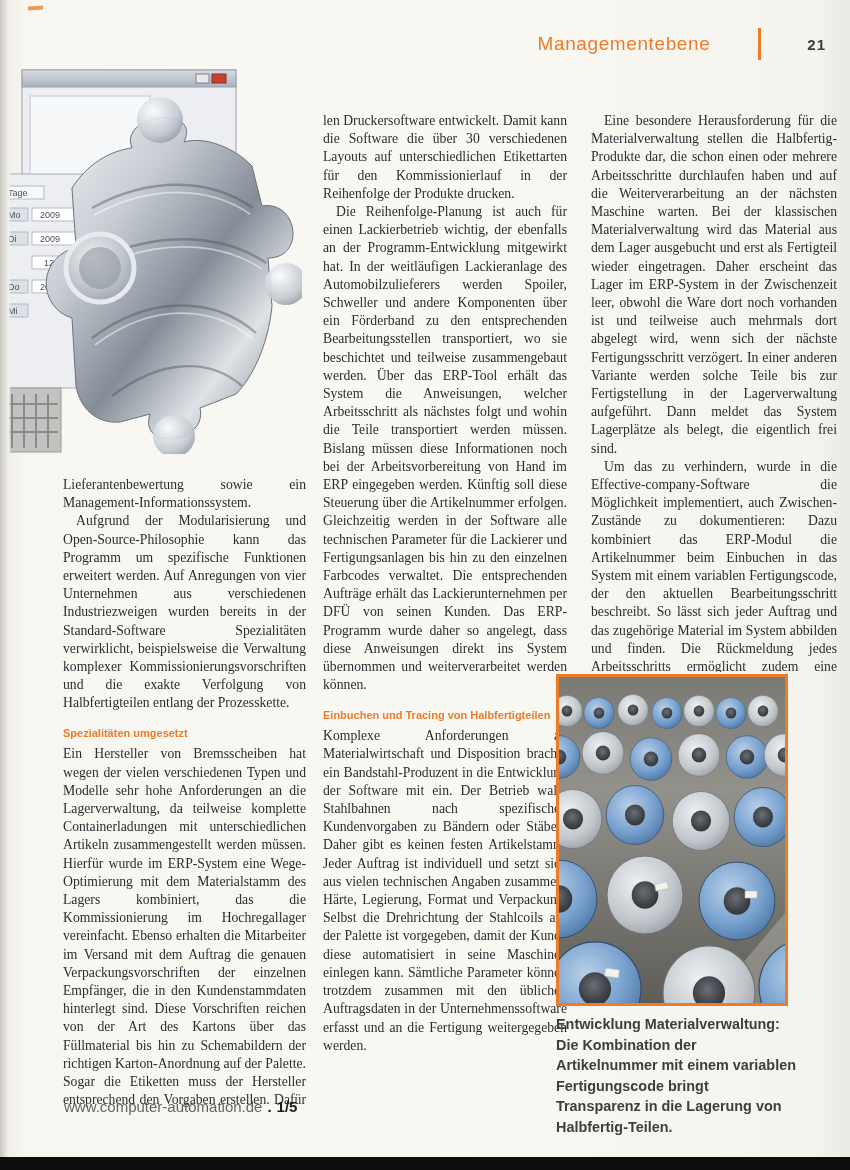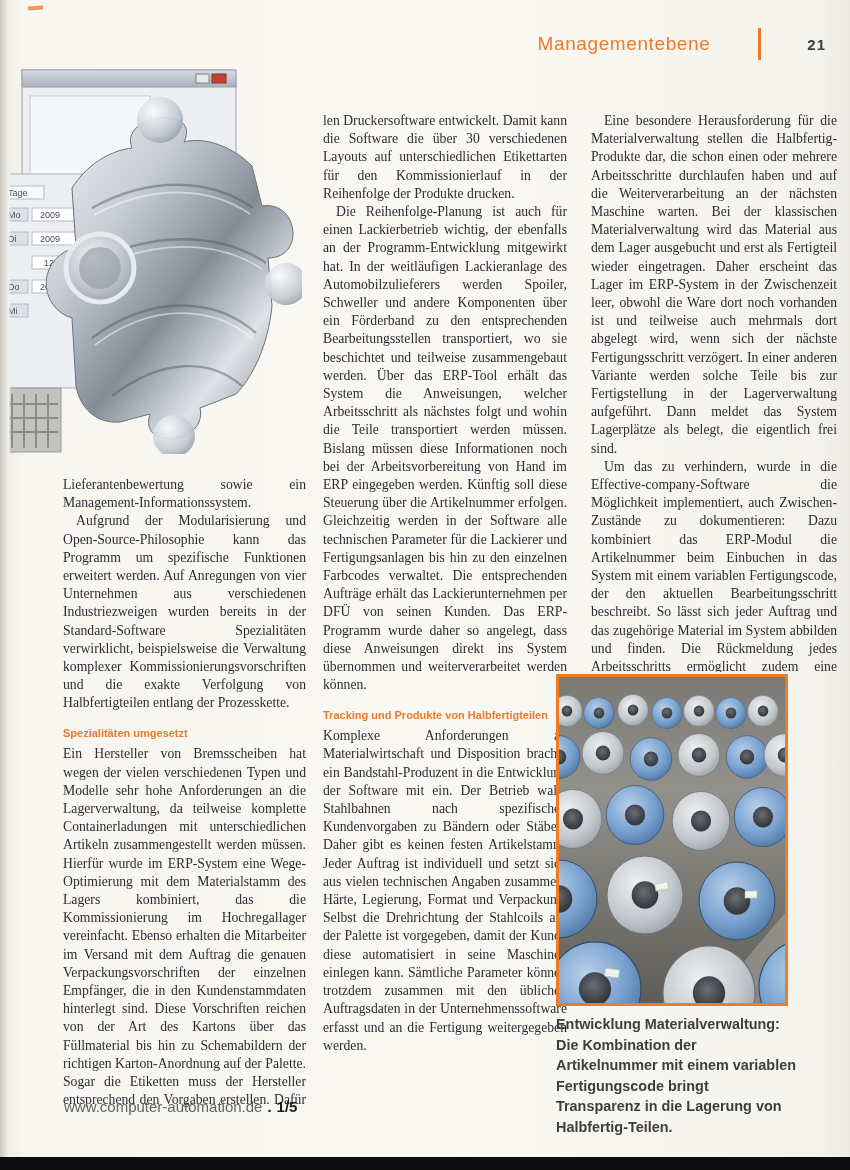--- a/index.html
+++ b/index.html
@@ -149,21 +149,21 @@
   <div class="col" id="col1">
     <p>Lieferantenbewertung sowie ein Management-Informationssystem.</p>
     <p class="ind">Aufgrund der Modularisierung und Open-Source-Philosophie kann das Programm um spezifische Funktionen erweitert werden. Auf Anregungen von vier Unternehmen aus verschiedenen Industriezweigen wurden bereits in der Standard-Software Spezialitäten verwirklicht, beispielsweise die Verwaltung komplexer Kommissionierungsvorschriften und die exakte Verfolgung von Halbfertigteilen entlang der Prozesskette.</p>
     <h2>Spezialitäten umgesetzt</h2>
     <p>Ein Hersteller von Bremsscheiben hat wegen der vielen verschiedenen Typen und Modelle sehr hohe Anforderungen an die Lagerverwaltung, da teilweise komplette Containerladungen mit unterschiedlichen Artikeln zusammengestellt werden müssen. Hierfür wurde im ERP-System eine Wege-Optimierung mit dem Materialstamm des Lagers kombiniert, das die Kommissionierung im Hochregallager vereinfacht. Ebenso erhalten die Mitarbeiter im Versand mit dem Auftrag die genauen Verpackungsvorschriften der einzelnen Empfänger, die in den Kundenstammdaten hinterlegt sind. Diese Vorschriften reichen von der Art des Kartons über das Füllmaterial bis hin zu Schemabildern der richtigen Karton-Anordnung auf der Palette. Sogar die Etiketten muss der Hersteller entsprechend den Vorgaben erstellen. Dafür wurde ein eigenes Modul samt Schnittstelle zu einer speziel-</p>
   </div>
 
   <div class="col" id="col2">
     <p>len Druckersoftware entwickelt. Damit kann die Software die über 30 verschiedenen Layouts auf unterschiedlichen Etikettarten für den Kommissionierlauf in der Reihenfolge der Produkte drucken.</p>
     <p class="ind">Die Reihenfolge-Planung ist auch für einen Lackierbetrieb wichtig, der ebenfalls an der Programm-Entwicklung mitgewirkt hat. In der weitläufigen Lackieranlage des Automobilzulieferers werden Spoiler, Schweller und andere Komponenten über ein Förderband zu den entsprechenden Bearbeitungsstellen transportiert, wo sie beschichtet und teilweise zusammengebaut werden. Über das ERP-Tool erhält das System die Anweisungen, welcher Arbeitsschritt als nächstes folgt und wohin die Teile transportiert werden müssen. Bislang müssen diese Informationen noch bei der Arbeitsvorbereitung von Hand im ERP eingegeben werden. Künftig soll diese Steuerung über die Artikelnummer erfolgen. Gleichzeitig werden in der Software alle technischen Parameter für die Lackierer und Fertigungsanlagen bis hin zu den einzelnen Farbcodes verwaltet. Die entsprechenden Aufträge erhält das Lackierunternehmen per DFÜ von seinen Kunden. Das ERP-Programm wurde daher so angelegt, dass diese Anweisungen direkt ins System übernommen und weiterverarbeitet werden können.</p>
-    <h2>Tracking und Produkte von Halbfertigteilen</h2>
+    <h2>Einbuchen und Tracing von Halbfertigteilen</h2>
     <p>Komplexe Anforderungen an Materialwirtschaft und Disposition brachte ein Bandstahl-Produzent in die Entwicklung der Software mit ein. Der Betrieb walzt Stahlbahnen nach spezifischen Kundenvorgaben zu Bändern oder Stäben. Daher gibt es keinen festen Artikelstamm. Jeder Auftrag ist individuell und setzt sich aus vielen technischen Angaben zusammen: Härte, Legierung, Format und Verpackung. Selbst die Drehrichtung der Stahlcoils auf der Palette ist vorgegeben, damit der Kunde diese automatisiert in seine Maschinen einlegen kann. Sämtliche Parameter können trotzdem zusammen mit den üblichen Auftragsdaten in der Unternehmenssoftware erfasst und an die Fertigung weitergegeben werden.</p>
   </div>
 
   <div class="col" id="col3">
     <p class="ind">Eine besondere Herausforderung für die Materialverwaltung stellen die Halbfertig-Produkte dar, die schon einen oder mehrere Arbeitsschritte durchlaufen haben und auf die Weiterverarbeitung an der nächsten Maschine warten. Bei der klassischen Materialverwaltung wird das Material aus dem Lager ausgebucht und erst als Fertigteil wieder eingetragen. Daher erscheint das Lager im ERP-System in der Zwischenzeit leer, obwohl die Ware dort noch vorhanden ist und teilweise auch mehrmals dort abgelegt wird, wenn sich der nächste Fertigungsschritt verzögert. In einer anderen Variante werden solche Teile bis zur Fertigstellung in der Lagerverwaltung aufgeführt. Dann meldet das System Lagerplätze als belegt, die eigentlich frei sind.</p>
     <p class="ind">Um das zu verhindern, wurde in die Effective-company-Software die Möglichkeit implementiert, auch Zwischen-Zustände zu dokumentieren: Dazu kombiniert das ERP-Modul die Artikelnummer beim Einbuchen in das System mit einem variablen Fertigungscode, der den aktuellen Bearbeitungsschritt beschreibt. So lässt sich jeder Auftrag und das zugehörige Material im System abbilden und finden. Die Rückmeldung jedes Arbeitsschritts ermöglicht zudem eine genaue Bestandsbewertung und verlässlichere Aussagen zu den Lieferterminen.</p>
   </div>
 
   <div class="figure">
     <svg width="226" height="326" viewBox="0 0 226 326">

